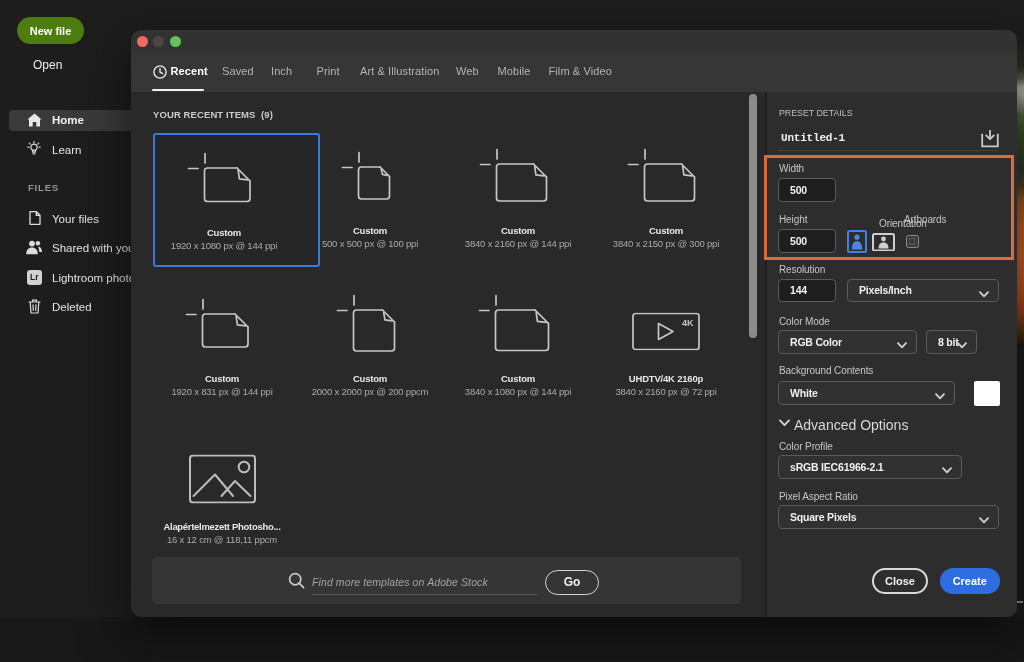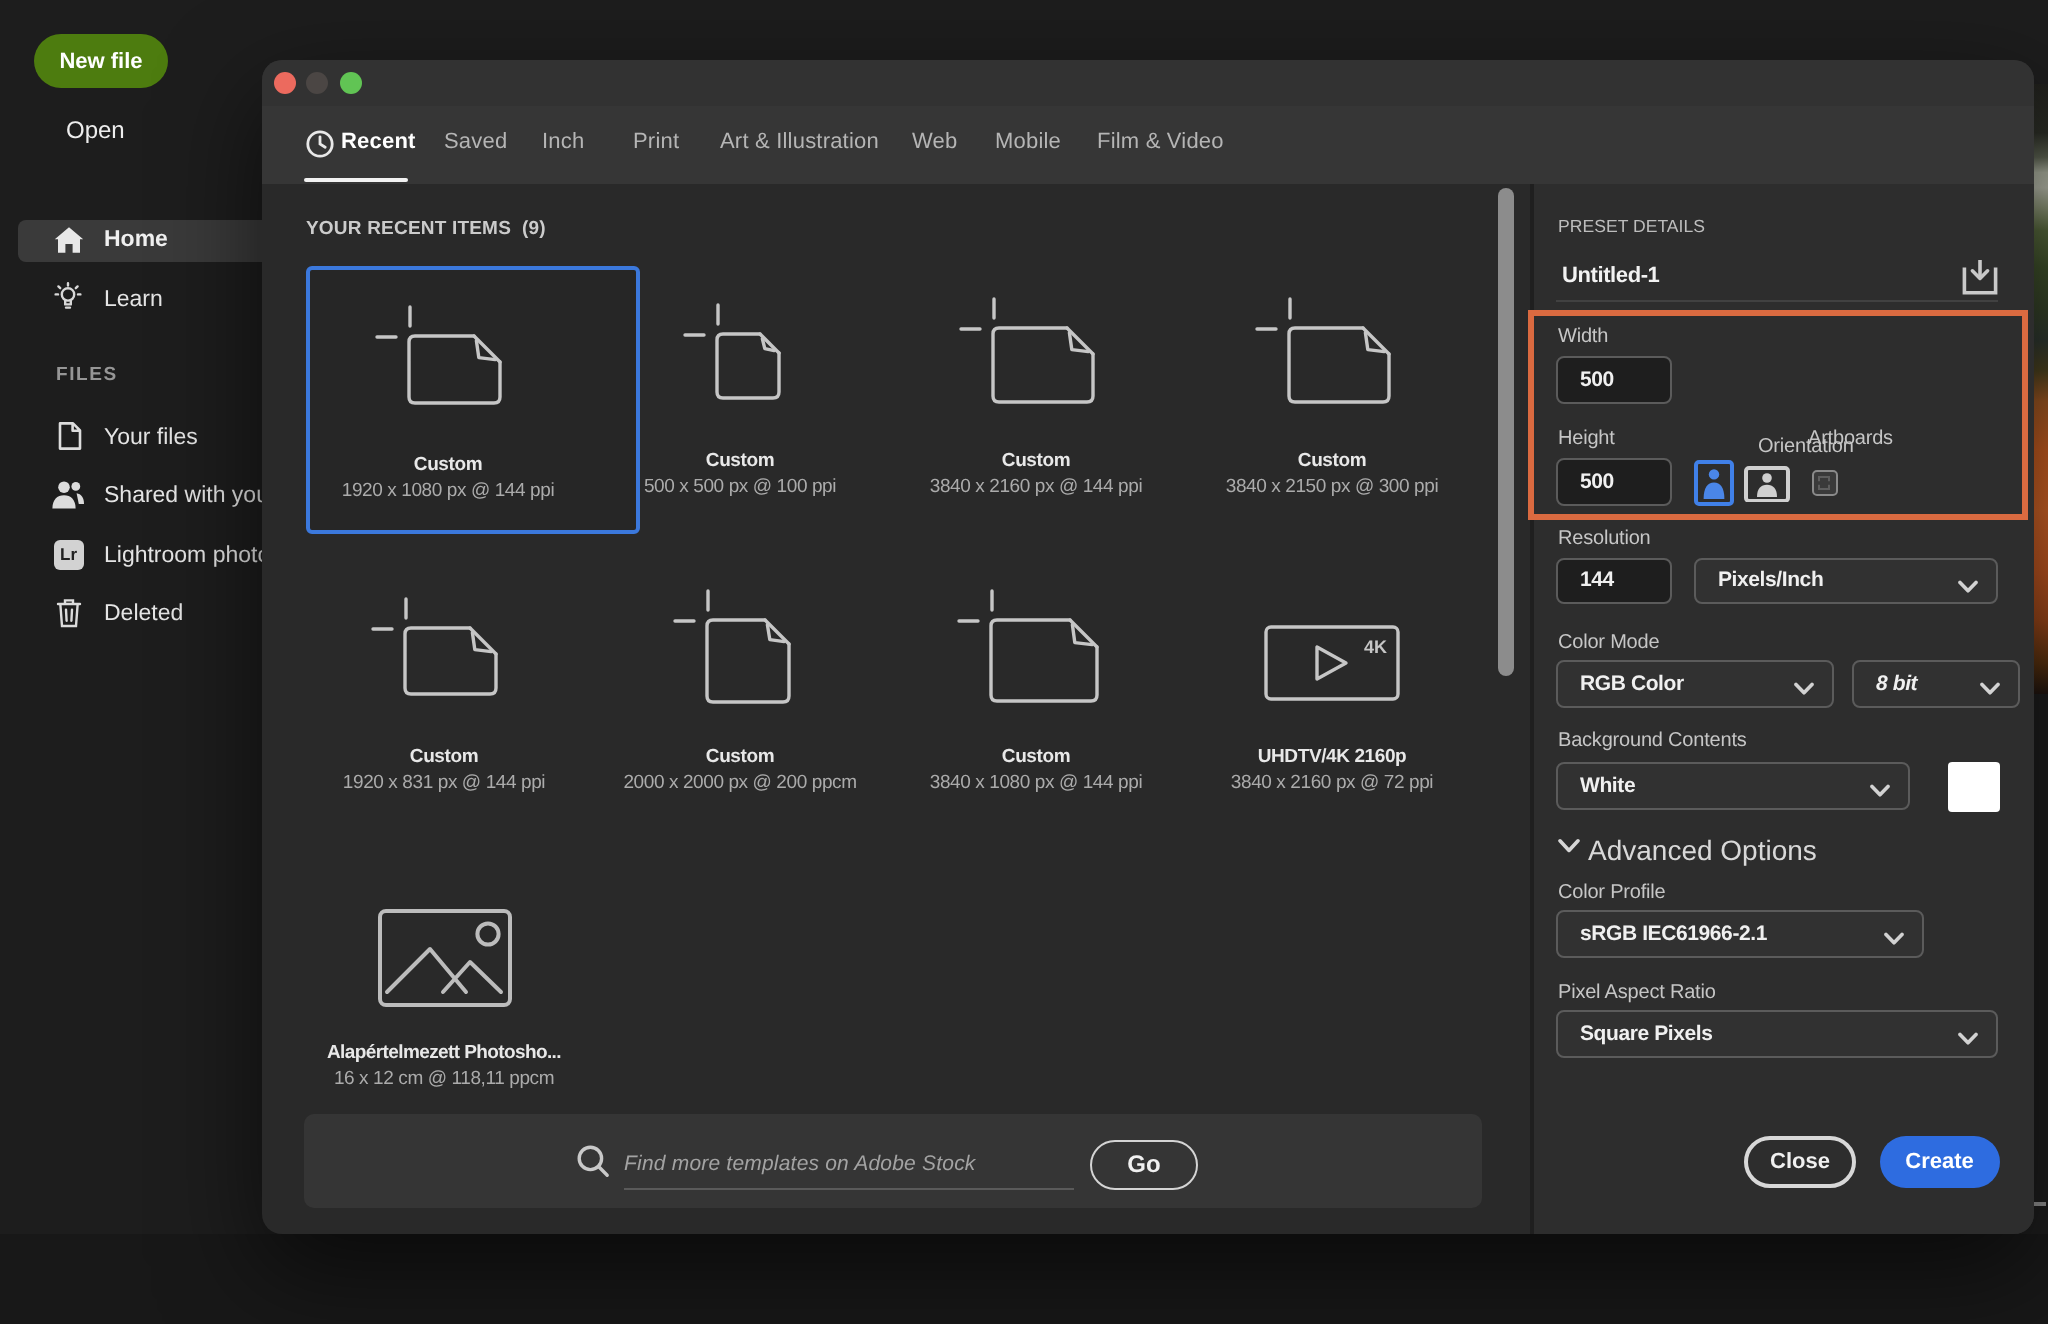--- a/index.html
+++ b/index.html
@@ -233,21 +233,21 @@
         <div class="dm">16 x 12 cm @ 118,11 ppcm</div>
       </div>
 
     <div class="abs" style="left:618px;top:64px;width:8px;height:244px;background:#8c8c8c;border-radius:4px;"></div>
 
     <div class="abs" style="left:634px;top:62px;width:1.5px;height:525px;background:#1f1f1f;"></div>
 
     <div class="abs" style="left:635.5px;top:62px;width:250.5px;height:525px;background:#2d2d2d;border-radius:0 0 10px 0;"></div>
 
     <div class="abs" style="left:648px;top:78px;font-size:8.8px;color:#bdbdbd;letter-spacing:0px;">PRESET DETAILS</div>
-    <div class="abs" style="left:650px;top:102px;font-size:11px;font-weight:bold;color:#f2f2f2;letter-spacing:-0.2px;">Untitled-1</div>
+    <div class="abs" style="left:650px;top:102px;font-size:11px;font-weight:bold;color:#f2f2f2;letter-spacing:-0.2px;font-family:Liberation Mono, monospace;">Untitled-1</div>
     <svg class="abs" style="left:850px;top:100px" width="18" height="18" viewBox="0 0 18 18">
       <g fill="none" stroke="#c9c9c9" stroke-width="1.8">
       <path d="M1.2 3.8 L1.2 16.4 L16.8 16.4 L16.8 3.8"></path>
       <path d="M9 0 L9 8.4"></path>
       <path d="M5.2 5.4 L9 9.2 L12.8 5.4" stroke-linejoin="round" stroke-linecap="round"></path>
         </g>
       </svg>
     <div class="abs" style="left:647px;top:119.5px;width:221px;height:1px;background:#414141;"></div>
     <div class="lbl" style="left:648px;top:132.5px;">Width</div>
     <div class="inp" style="left:647px;top:148px;">500</div>
@@ -270,21 +270,21 @@
       </div>
     <div class="lbl" style="left:648px;top:234px;">Resolution</div>
     <div class="inp" style="left:647px;top:248.5px;">144</div>
     <div class="sel" style="left:716px;top:248.5px;width:152px;">Pixels/Inch<div class="chev"><svg width="10" height="7" viewBox="0 0 10 7">
             <path d="M1 1.2 L5 5.4 L9 1.2" fill="none" stroke="#d2d2d2" stroke-width="1.8" stroke-linecap="round" stroke-linejoin="round"></path>
           </svg></div></div>
     <div class="lbl" style="left:648px;top:285.5px;">Color Mode</div>
     <div class="sel" style="left:647px;top:300px;width:138.5px;">RGB Color<div class="chev"><svg width="10" height="7" viewBox="0 0 10 7">
             <path d="M1 1.2 L5 5.4 L9 1.2" fill="none" stroke="#d2d2d2" stroke-width="1.8" stroke-linecap="round" stroke-linejoin="round"></path>
           </svg></div></div>
-    <div class="sel" style="left:795px;top:300px;width:84px;font-style:italic;">8 bit<div class="chev"><svg width="10" height="7" viewBox="0 0 10 7">
+    <div class="sel" style="left:795px;top:300px;width:51px;">8 bit<div class="chev"><svg width="10" height="7" viewBox="0 0 10 7">
             <path d="M1 1.2 L5 5.4 L9 1.2" fill="none" stroke="#d2d2d2" stroke-width="1.8" stroke-linecap="round" stroke-linejoin="round"></path>
           </svg></div></div>
     <div class="lbl" style="left:648px;top:335px;">Background Contents</div>
     <div class="sel" style="left:647px;top:351px;width:177px;">White<div class="chev"><svg width="10" height="7" viewBox="0 0 10 7">
             <path d="M1 1.2 L5 5.4 L9 1.2" fill="none" stroke="#d2d2d2" stroke-width="1.8" stroke-linecap="round" stroke-linejoin="round"></path>
           </svg></div></div>
     <div class="abs" style="left:842.5px;top:350.5px;width:26px;height:25.5px;background:#ffffff;border-radius:2px;"></div>
     <svg class="abs" style="left:648px;top:388.5px" width="11" height="8" viewBox="0 0 11 8">
       <path d="M1 1.4 L5.5 6.2 L10 1.4" fill="none" stroke="#d6d6d6" stroke-width="1.8" stroke-linecap="round" stroke-linejoin="round"></path>
       </svg>

